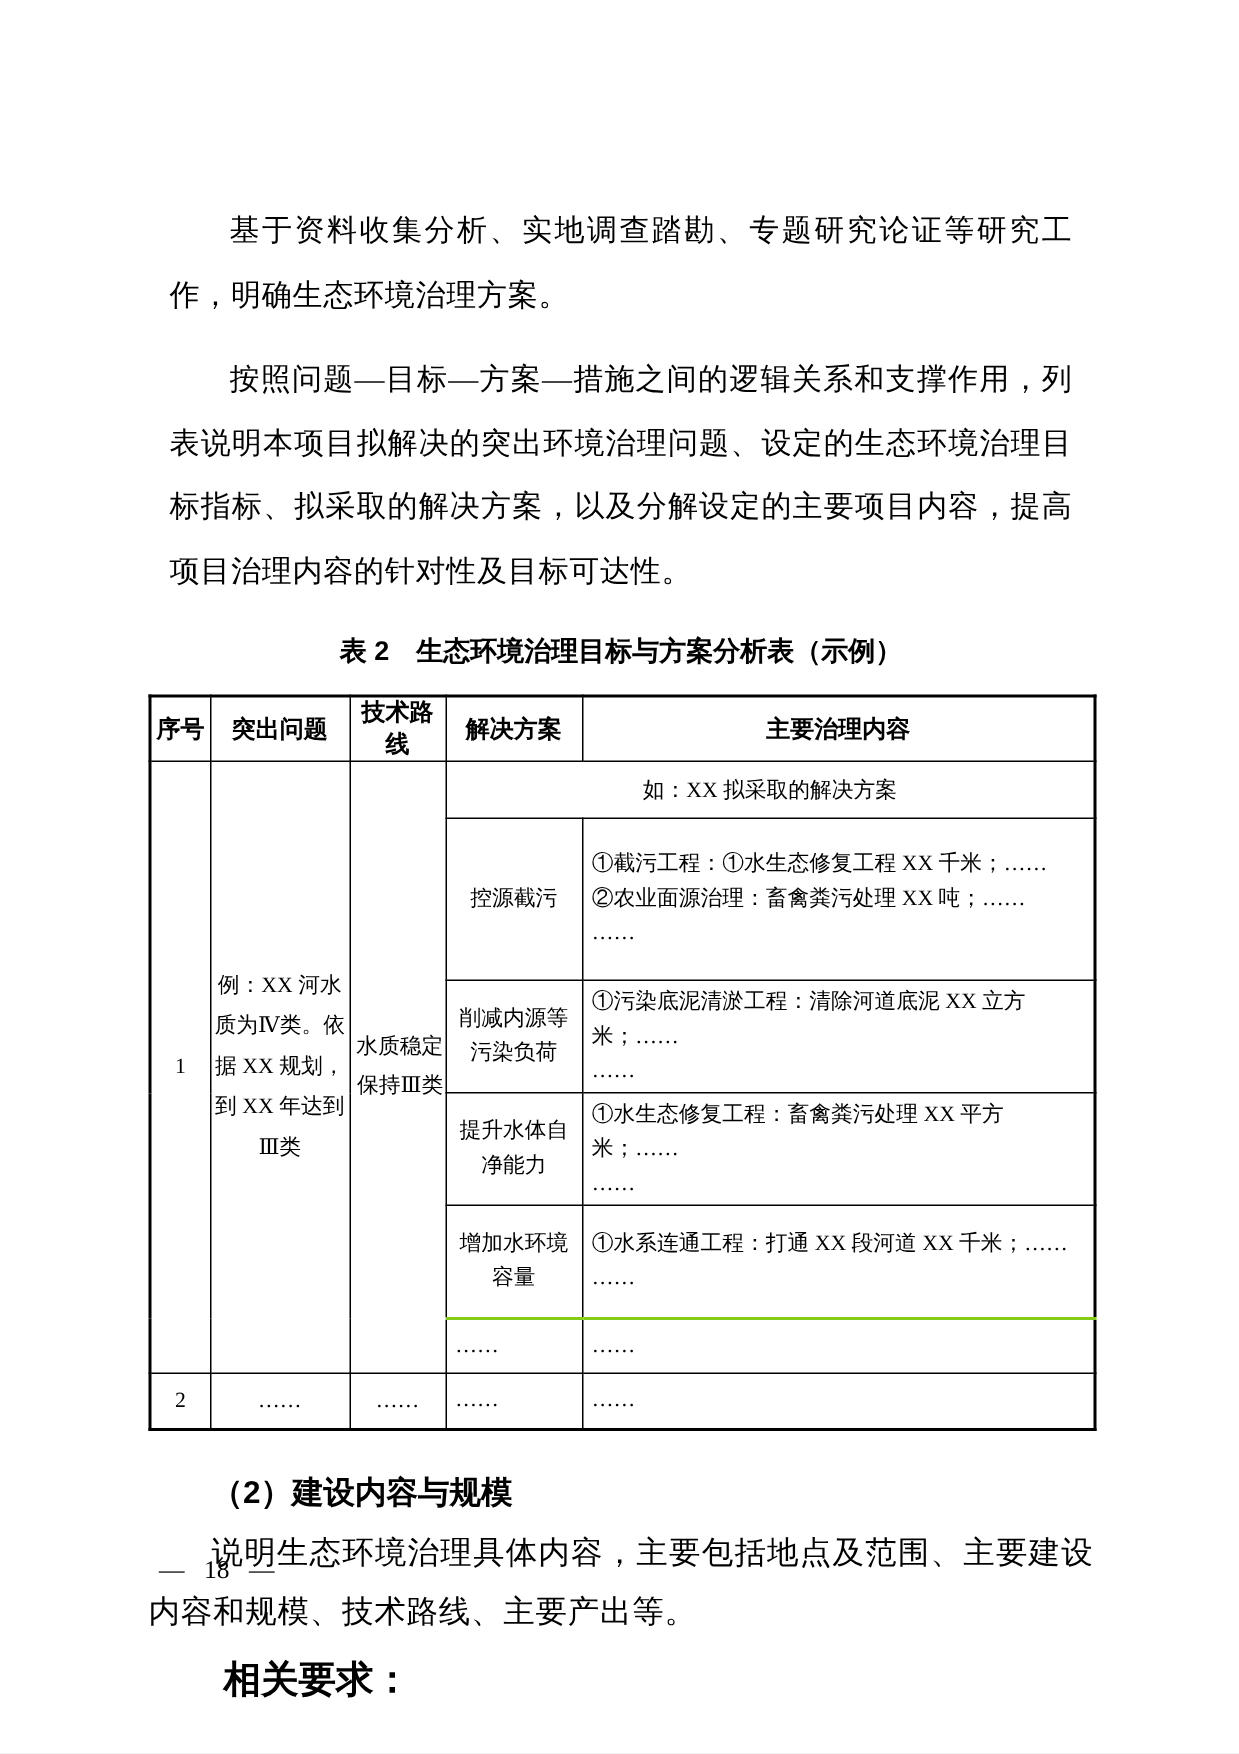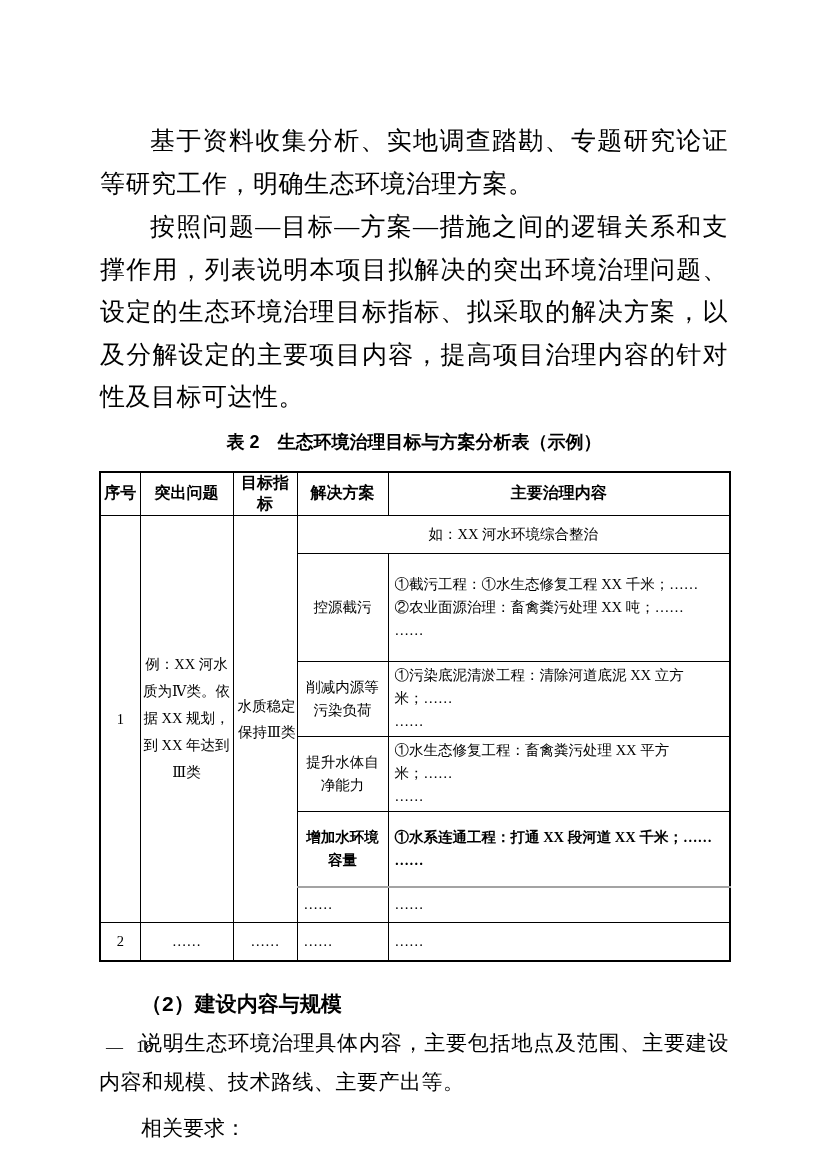--- a/index.html
+++ b/index.html
@@ -13,22 +13,22 @@
     color: #000;
     overflow: hidden;
   }
   .content {
     position: absolute;
     left: 99px;
     top: 119px;
     width: 630px;
   }
   .body-para {
-    margin: 1px;
-    font-size: 25px;
+    margin: 14px;
+    font-size: 20px;
     line-height: 42.5px;
     text-align: justify;
     text-indent: 2em;
     letter-spacing: 0.5px;
   }
   .table-title {
     margin-top: 5px;
     font-family: "Liberation Sans", "DejaVu Sans", sans-serif;
     font-weight: bold;
     font-size: 18px;
@@ -73,42 +73,42 @@
   }
   td.dots-left { text-align: left; padding-left: 6px; line-height: 23px; }
   tr.h-header { height: 37px; }
   tr.h-note   { height: 38px; }
   tr.h-s0 { height: 108px; }
   tr.h-s1 { height: 56px; }
   tr.h-s2 { height: 48px; }
   tr.h-s3 { height: 64px; }
   tr.h-s4 { height: 36px; }
   tr.h-r2 { height: 38px; }
-  tr.gray-bottom td { border-bottom: 2px solid #a3a3a3; font-weight: bold; }
+  tr.gray-bottom td { border-bottom: 2px solid #84cc16; }
   .section-heading {
     margin-top: 22px;
     font-family: "Liberation Sans", "DejaVu Sans", sans-serif;
     font-weight: bold;
     font-size: 21px;
     line-height: 40px;
     text-indent: 2em;
   }
   .section-para {
     margin: 0;
     font-size: 21px;
     line-height: 39px;
     text-align: justify;
     text-indent: 2em;
     letter-spacing: 0.5px;
   }
   .requirements-label {
     margin-top: 6px;
     font-family: "Liberation Sans", "DejaVu Sans", sans-serif;
-    font-weight: normal;
-    font-size: 21px;
+    font-weight: bold;
+    font-size: 25px;
     line-height: 40px;
     text-indent: 2em;
   }
   .page-footer {
     position: absolute;
     left: 106px;
     top: 1037px;
     display: flex;
     align-items: center;
     gap: 13px;
@@ -133,30 +133,30 @@
         <col style="width:40px">
         <col style="width:93px">
         <col style="width:64px">
         <col style="width:91px">
         <col style="width:342px">
       </colgroup>
       <tbody>
         <tr class="h-header">
           <th>序号</th>
           <th>突出问题</th>
-          <th>目标指标</th>
+          <th>技术路线</th>
           <th>解决方案</th>
           <th>主要治理内容</th>
         </tr>
 
         <tr class="h-note">
           <td rowspan="6" class="center-cell">1</td>
           <td rowspan="6" class="problem-cell">例：XX 河水质为Ⅳ类。依据 XX 规划，到 XX 年达到Ⅲ类</td>
           <td rowspan="6" class="target-cell">水质稳定保持Ⅲ类</td>
-          <td colspan="2" class="note-cell">如：XX 河水环境综合整治</td>
+          <td colspan="2" class="note-cell">如：XX 拟采取的解决方案</td>
         </tr>
 
         <tr class="h-s0">
           <td class="solution-cell">控源截污</td>
           <td class="content-cell">①截污工程：①水生态修复工程 XX 千米；……
 ②农业面源治理：畜禽粪污处理 XX 吨；……
 ……</td>
         </tr>
 
         <tr class="h-s1">

